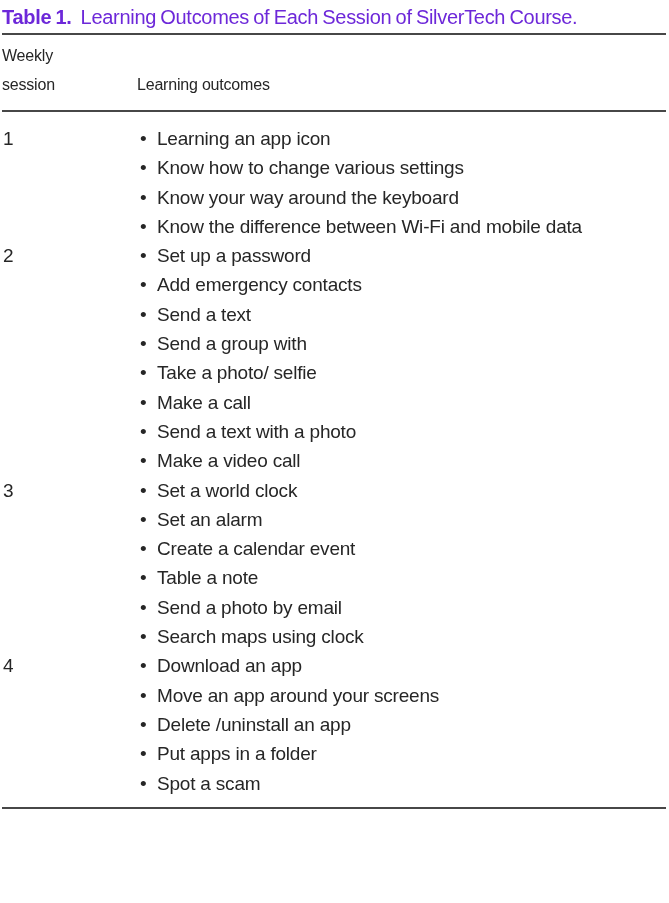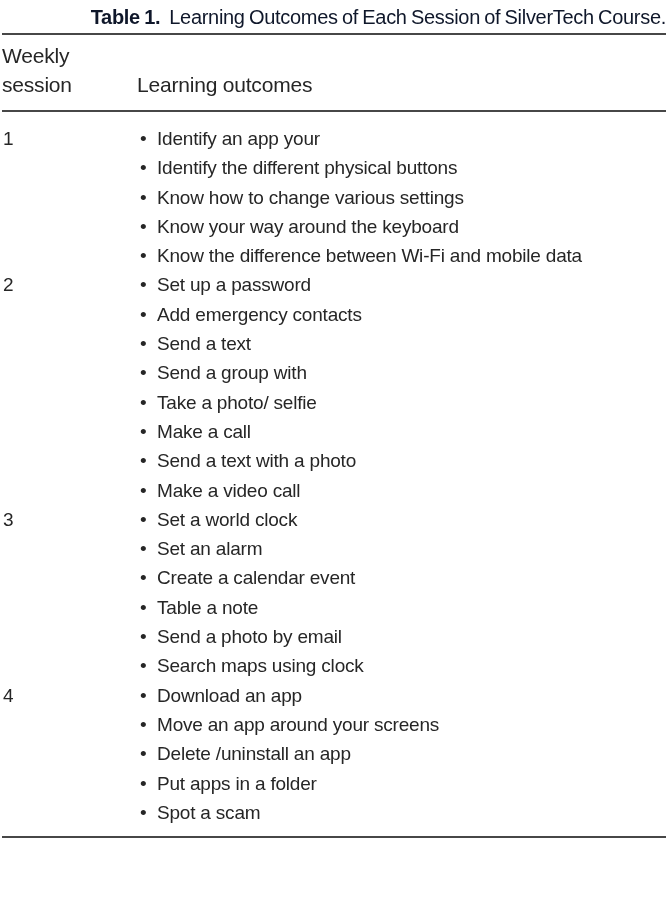--- a/index.html
+++ b/index.html
@@ -19,40 +19,39 @@
     padding: 0 3px 0 2px;
   }
   
   .caption {
     margin-top: 4px;
     font-size: 20px;
     line-height: 26px;
     letter-spacing: -0.3px;
     word-spacing: -1px;
     white-space: nowrap;
-    color: #0f172a;
-    text-align: right;
+    color: #6d28d9;
   }
   .caption-label {
     font-weight: bold;
     margin-right: 9px;
   }
   
   .rule {
     height: 2px;
     background: #474747;
     width: 100%;
   }
   .rule-top { margin-top: 3px; }
   
   .thead {
     display: grid;
     grid-template-columns: 135px 1fr;
     padding: 6px 0 11px 0;
-    font-size: 21px;
+    font-size: 16px;
     line-height: 29px;
     letter-spacing: -0.2px;
   }
   .th-col1 span { display: block; }
   .th-col2 { align-self: end; }
   
   .tbody {
     padding: 12px 0 9px 0;
     font-size: 19px;
     line-height: 29.3px;
@@ -99,22 +98,21 @@
     </div>
     <div class="th-col2">Learning outcomes</div>
   </div>
 
   <div class="rule"></div>
 
   <div class="tbody">
   <div class="trow">
     <div class="session-num">1</div>
     <ul class="outcomes">
-          <li>Identify an app your</li>
-          <li>Identify the different physical buttons</li>
+          <li>Learning an app icon</li>
           <li>Know how to change various settings</li>
           <li>Know your way around the keyboard</li>
           <li>Know the difference between Wi-Fi and mobile data</li>
         </ul>
   </div>
 
   <div class="trow">
     <div class="session-num">2</div>
     <ul class="outcomes">
           <li>Set up a password</li>

